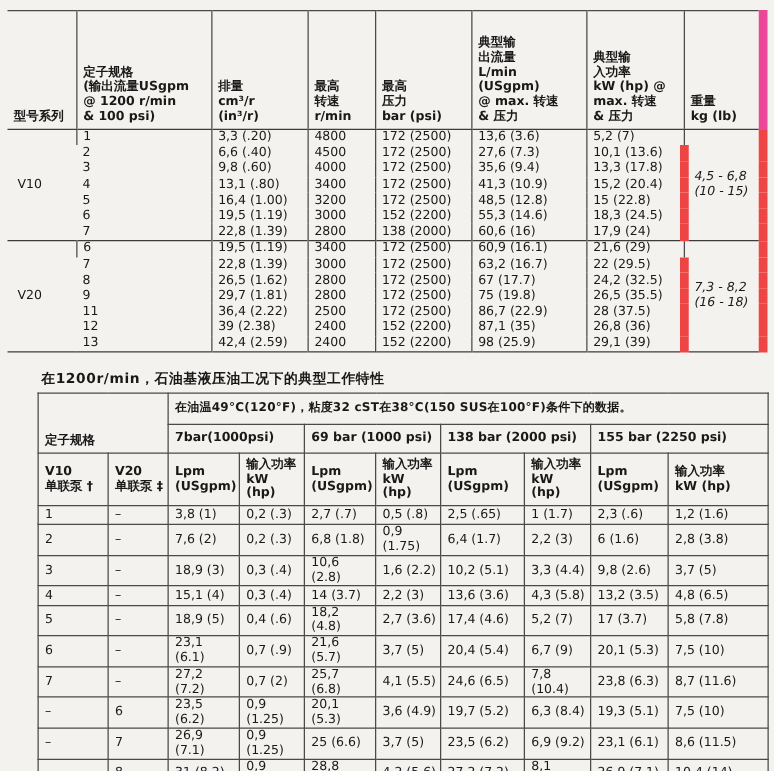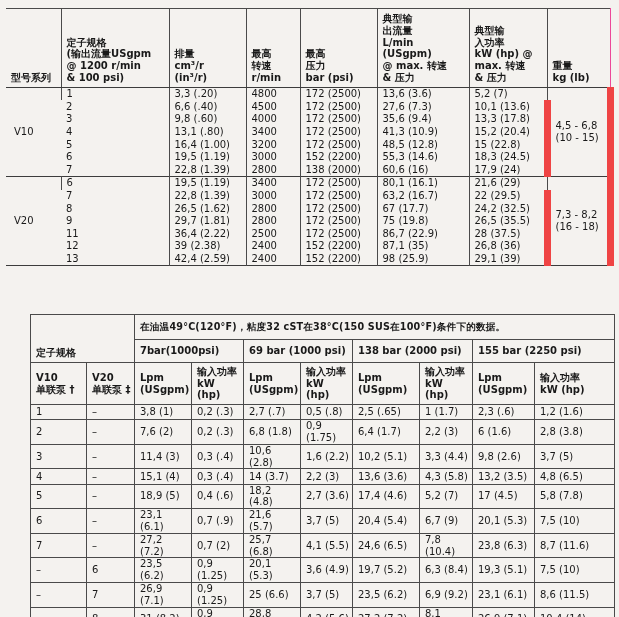--- a/index.html
+++ b/index.html
@@ -16,33 +16,33 @@
   th,td{font-size:10px;line-height:1.18;overflow:hidden;}
   .pre{white-space:pre-line;}
 
   
   #t1{position:absolute;left:6px;top:8px;width:604px;}
   #t1 thead th{
     border-top:1px solid #4a4a4a;
     border-bottom:1px solid #3c3c3c;
     border-left:1px solid #4a4a4a;
     vertical-align:bottom;text-align:left;
-    font-weight:bold;padding:4px 4px 3px 5px;height:68px;
+    font-weight:bold;padding:20px 4px 3px 5px;height:68px;
   }
   #t1 thead th:first-child{border-left:none;margin-left:36px;}
-  #t1 thead th:last-child{border-right:1px solid #ec4899;}
+  #t1 thead th:last-child{border-right:7px solid #ec4899;}
   #t1 td{
     border-left:1px solid #4a4a4a;
     padding:0 4px 0 5px;height:12.6px;text-align:left;vertical-align:middle;
   }
   #t1 td:first-child{border-left:none;}
   #t1 td:last-child{border-right:7px solid #ef4444;}
   #t1 tbody{border-bottom:1px solid #3c3c3c;}
   #t1 td.model{vertical-align:middle;padding-left:8px;}
-  #t1 td.weight{vertical-align:middle;white-space:pre-line;}
+  #t1 td.weight{vertical-align:middle;white-space:pre-line;font-style:italic;}
 
   
   #t2-title{
     position:absolute;left:33px;top:295px;
     font-size:11px;font-weight:bold;letter-spacing:.5px;
   }
   #t2{position:absolute;left:30px;top:314px;width:584px;}
   #t2 th,#t2 td{border:1px solid #4a4a4a;text-align:left;}
   #t2 thead th{font-weight:bold;padding:2px 3px 2px 5px;vertical-align:middle;}
   #t2 th.note{font-weight:bold;height:20px;font-size:9.6px;letter-spacing:.2px;}
@@ -158,21 +158,21 @@
           <td>17,9 (24)</td>
         </tr>
       </tbody>
     <tbody>
         <tr>
           <td class="model" rowspan="7">V20</td>
           <td>6</td>
           <td>19,5 (1.19)</td>
           <td>3400</td>
           <td>172 (2500)</td>
-          <td>80,1 (16.1)</td>
+          <td>60,9 (16.1)</td>
           <td>21,6 (29)</td>
           <td class="weight" rowspan="7">7,3 - 8,2
 (16 - 18)</td>
         </tr>
         <tr>
           <td>7</td>
           <td>22,8 (1.39)</td>
           <td>3000</td>
           <td>172 (2500)</td>
           <td>63,2 (16.7)</td>
@@ -214,20 +214,21 @@
           <td>13</td>
           <td>42,4 (2.59)</td>
           <td>2400</td>
           <td>152 (2200)</td>
           <td>98 (25.9)</td>
           <td>29,1 (39)</td>
         </tr>
       </tbody>
   </table>
 
+  <div id="t2-title">在1200r/min，石油基液压油工况下的典型工作特性</div>
 
   <table id="t2">
     <colgroup>
       <col style="width:56px">
         <col style="width:48px">
         <col style="width:57px">
         <col style="width:52px">
       <col style="width:57px">
         <col style="width:52px">
         <col style="width:67px">
@@ -290,21 +291,21 @@
           <td>6,8 (1.8)</td>
           <td>0,9 (1.75)</td>
           <td>6,4 (1.7)</td>
           <td>2,2 (3)</td>
           <td>6 (1.6)</td>
           <td>2,8 (3.8)</td>
         </tr>
         <tr>
           <td>3</td>
           <td>–</td>
-          <td>11,4 (3)</td>
+          <td>18,9 (3)</td>
           <td>0,3 (.4)</td>
           <td>10,6 (2.8)</td>
           <td>1,6 (2.2)</td>
           <td>10,2 (5.1)</td>
           <td>3,3 (4.4)</td>
           <td>9,8 (2.6)</td>
           <td>3,7 (5)</td>
         </tr>
         <tr>
           <td>4</td>
@@ -320,21 +321,21 @@
         </tr>
         <tr>
           <td>5</td>
           <td>–</td>
           <td>18,9 (5)</td>
           <td>0,4 (.6)</td>
           <td>18,2 (4.8)</td>
           <td>2,7 (3.6)</td>
           <td>17,4 (4.6)</td>
           <td>5,2 (7)</td>
-          <td>17 (4.5)</td>
+          <td>17 (3.7)</td>
           <td>5,8 (7.8)</td>
         </tr>
         <tr>
           <td>6</td>
           <td>–</td>
           <td>23,1 (6.1)</td>
           <td>0,7 (.9)</td>
           <td>21,6 (5.7)</td>
           <td>3,7 (5)</td>
           <td>20,4 (5.4)</td>

